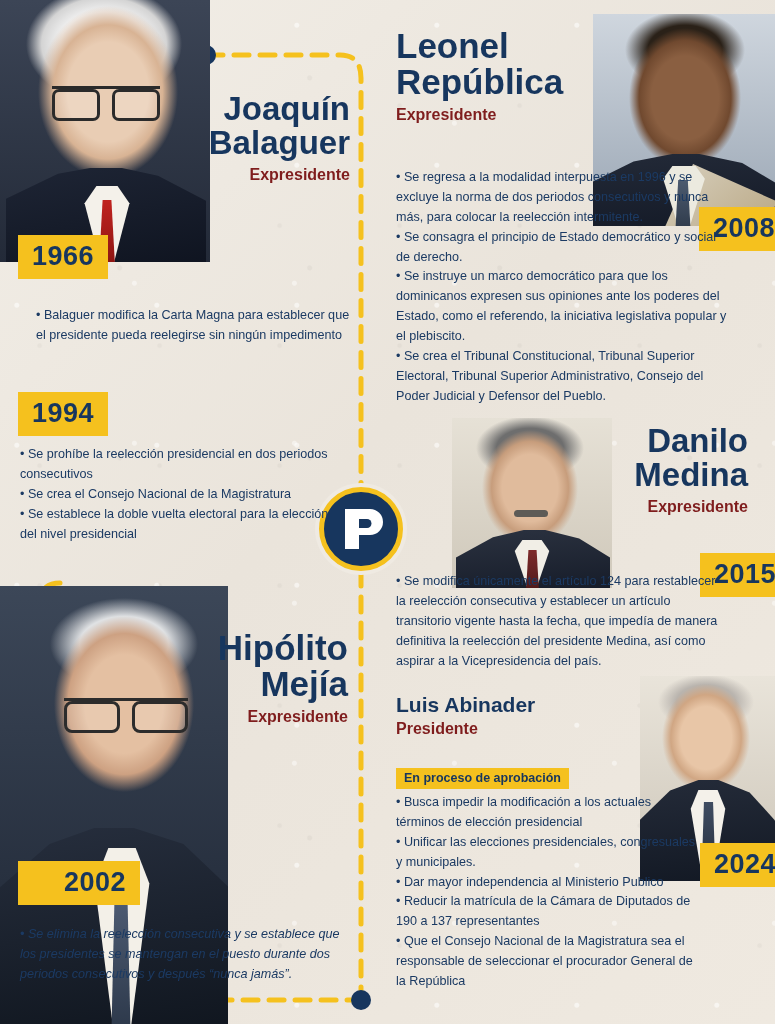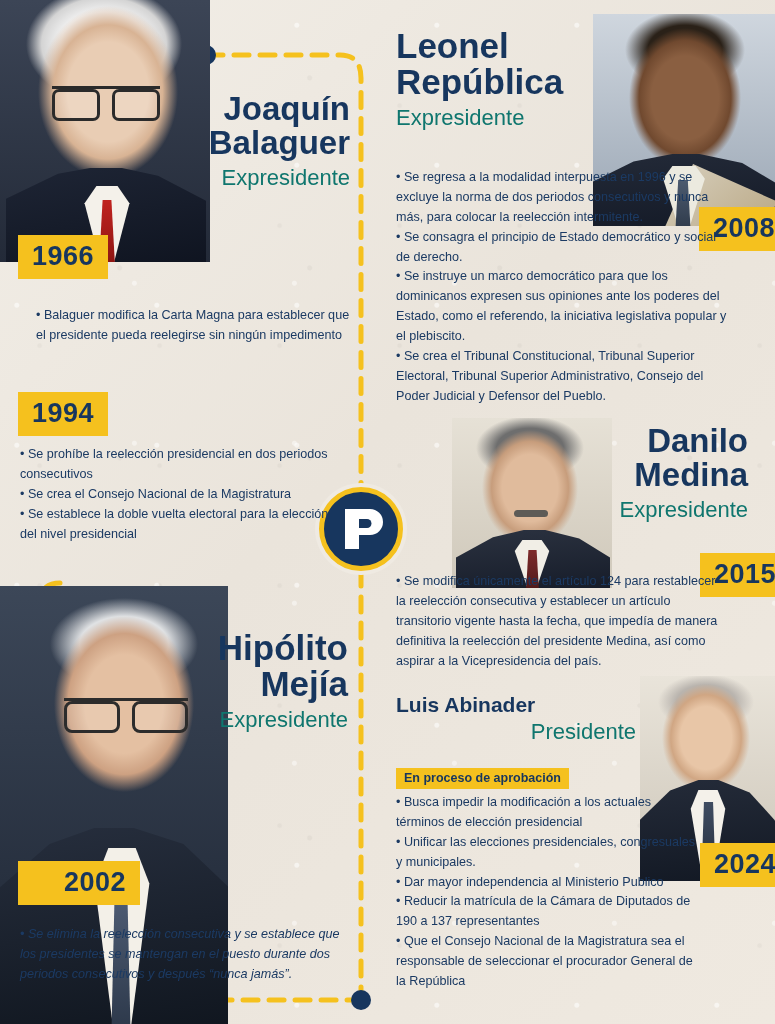--- a/index.html
+++ b/index.html
@@ -200,21 +200,21 @@
   }
 
   
   .person-name {
     position: absolute;
     font-weight: bold;
     color: #17365e;
     line-height: 1.02;
   }
   .person-name .nm { display:block; font-size: 33px; }
-  .person-name .role { display:block; font-size: 22px; font-weight: normal; margin-top: 8px; color:#0f766e; }
+  .person-name .role { display:block; font-size: 16px; font-weight: bold; margin-top: 8px; color:#7f1d1d; }
   .align-right { text-align: right; }
 
   
   .body-text {
     position: absolute;
     font-size: 12.6px;
     line-height: 1.58;
     color: #1b3a63;
   }
 
@@ -320,21 +320,21 @@
 <div class="person-name align-right" style="left:150px; top:630px; width:198px;">
   <span class="nm" style="font-size:35px;">Hipólito</span>
   <span class="nm" style="font-size:35px;">Mejía</span>
   <span class="role">Expresidente</span>
 </div>
 <div class="year-tag" style="left:18px; top:861px;padding-left:46px;">2002</div>
 <div class="body-text" style="left:20px; top:925px; width:330px; white-space:pre-line;font-style:italic;">• Se elimina la reelección consecutiva y se establece que los presidentes se mantengan en el puesto durante dos periodos consecutivos y después “nunca jamás”.</div>
 
 <div class="person-name" style="left:396px; top:694px; width:240px;">
   <span class="nm" style="font-size:21px;">Luis Abinader</span>
-  <span class="role" style="margin-top:6px;text-align:right;">Presidente</span>
+  <span class="role" style="margin-top:6px;">Presidente</span>
 </div>
 <div class="status-chip" style="left:396px; top:768px;">En proceso de aprobación</div>
 <div class="year-tag" style="left:700px; top:843px;">2024</div>
 <div class="body-text" style="left:396px; top:793px; width:300px; white-space:pre-line;">• Busca impedir la modificación a los actuales términos de elección presidencial
 • Unificar las elecciones presidenciales, congresuales y municipales.
 • Dar mayor independencia al Ministerio Publico
 • Reducir la matrícula de la Cámara de Diputados de 190 a 137 representantes
 • Que el Consejo Nacional de la Magistratura sea el responsable de seleccionar el procurador General de la República</div>
 
 </body></html>

